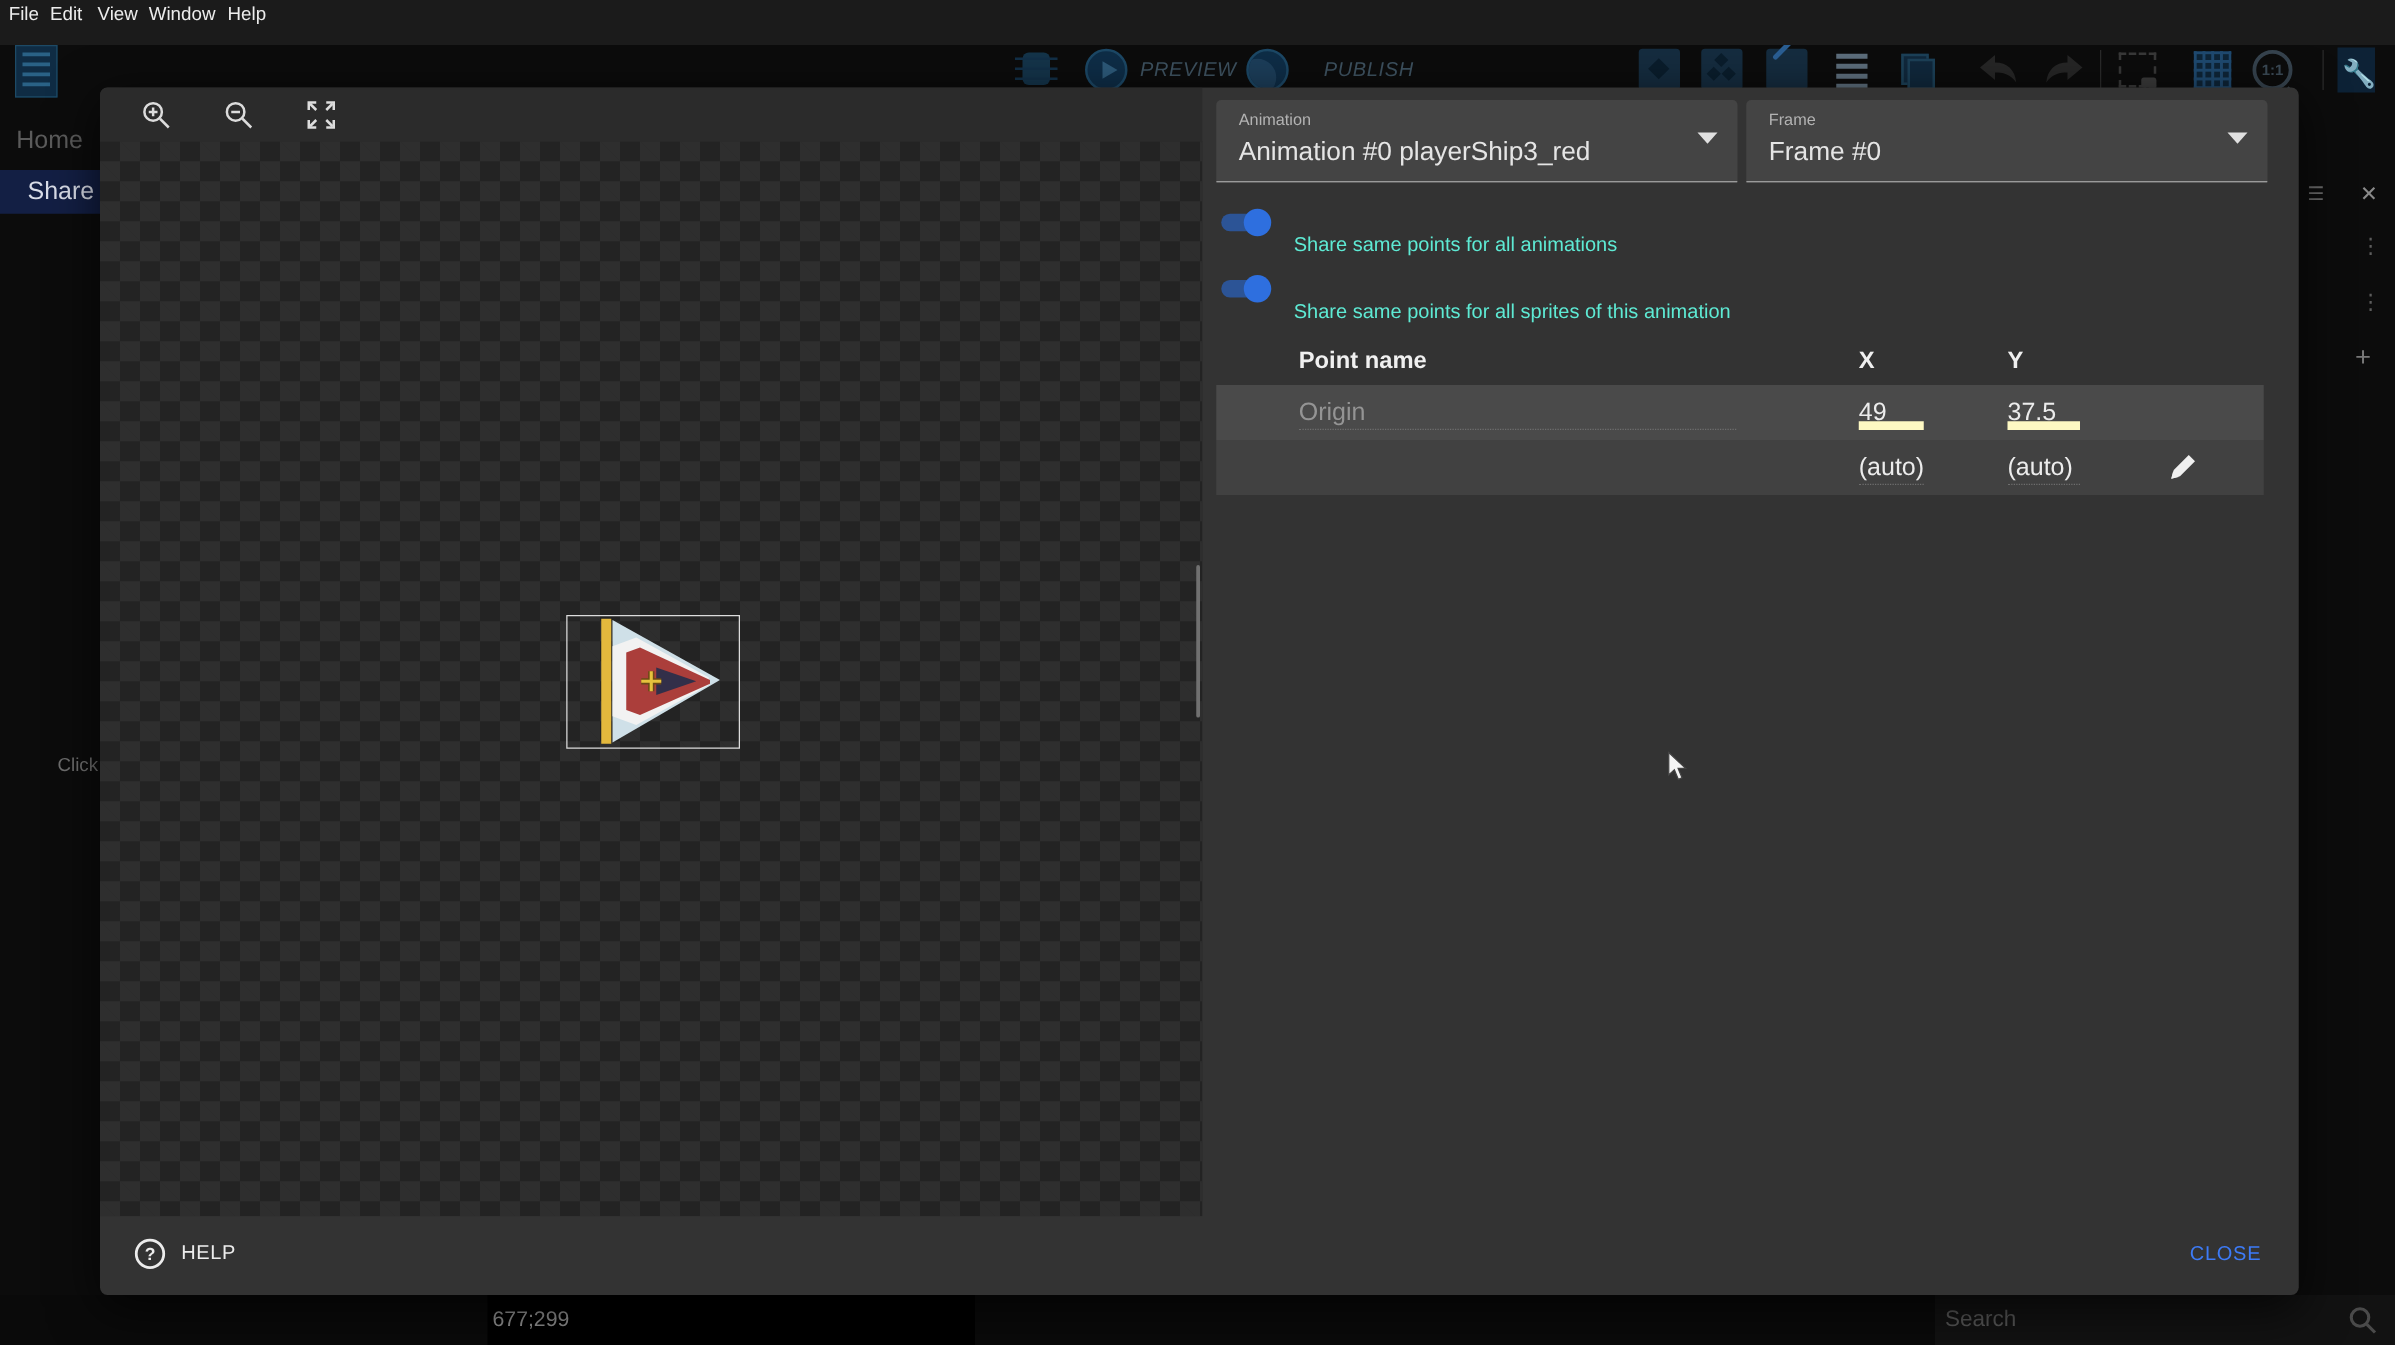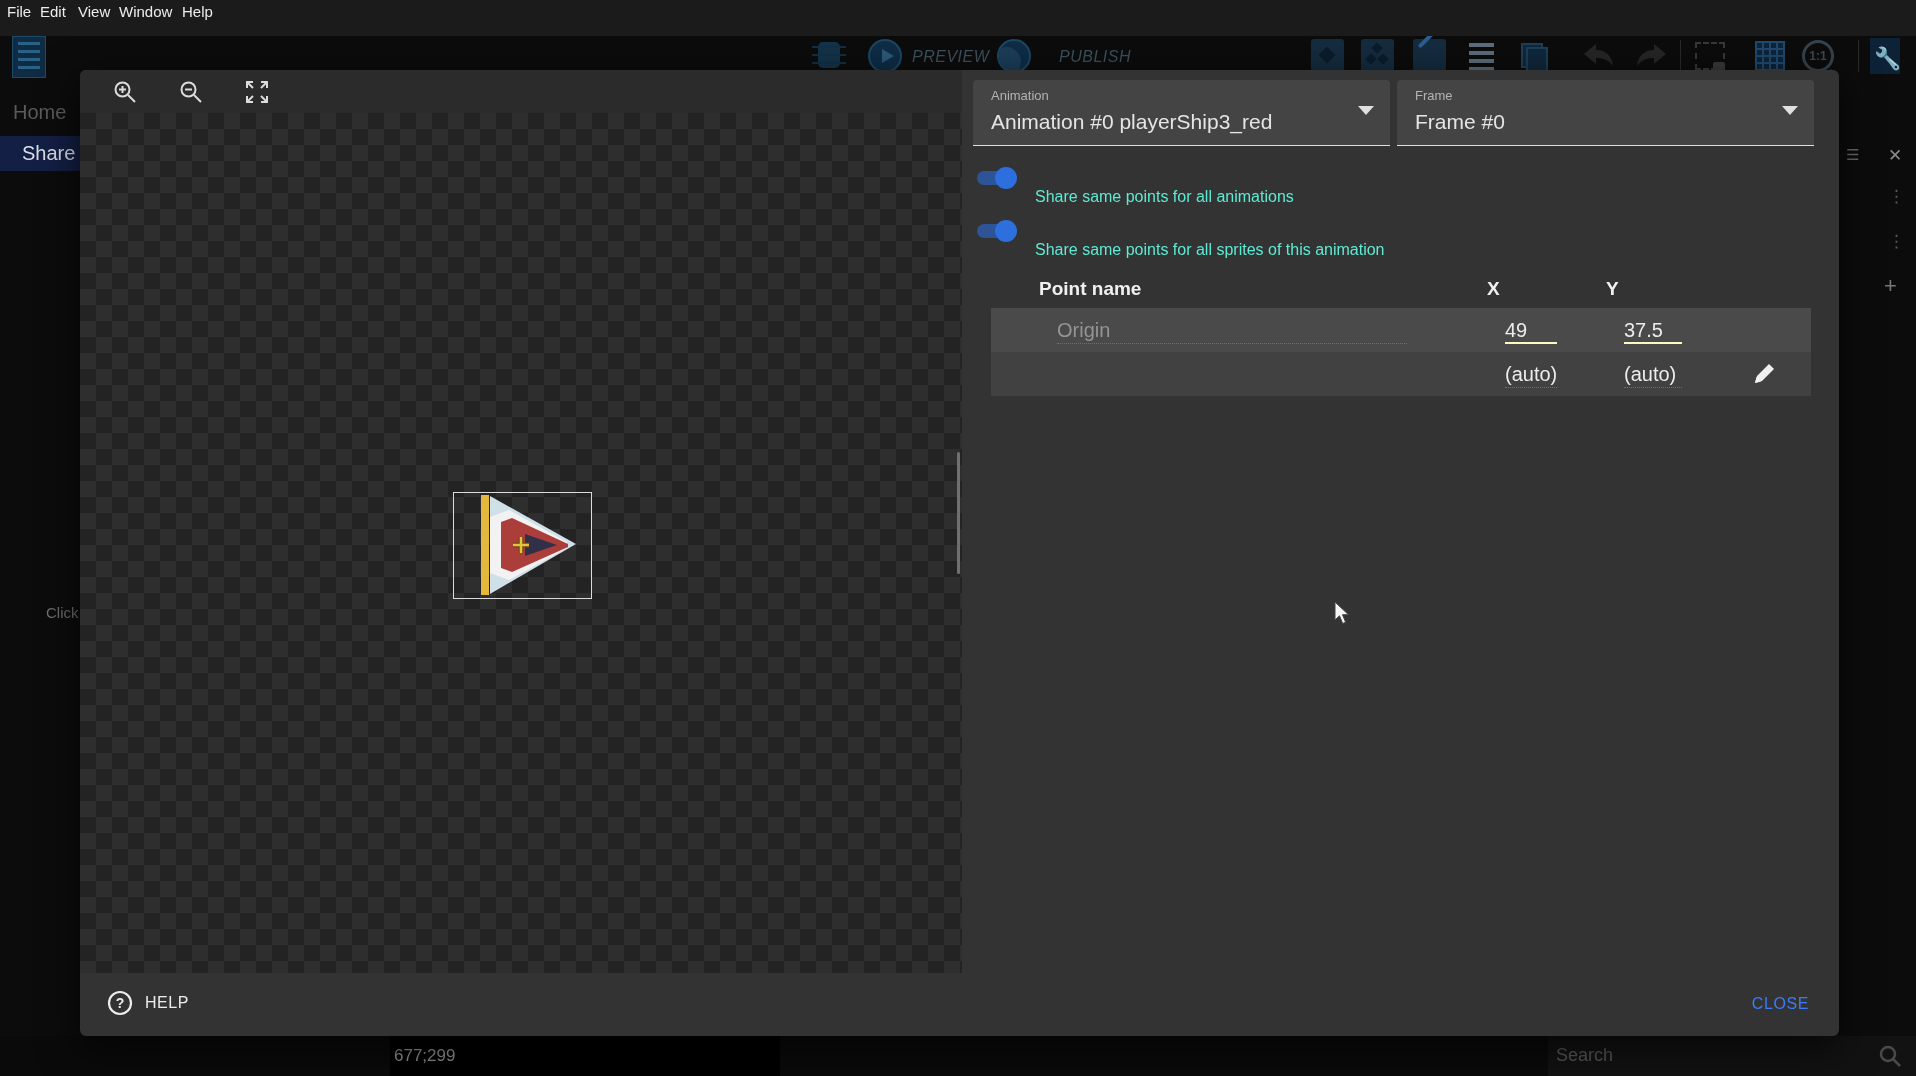--- a/index.html
+++ b/index.html
@@ -83,28 +83,28 @@
 
   .toggle-row { position:absolute; left:13px; height:28px; display:flex; align-items:center; }
   .switch { position:relative; width:42px; height:26px; margin-right:18px; cursor:pointer; flex:none; }
   .switch .track { position:absolute; left:2px; top:6px; width:38px; height:14px; border-radius:7px; background:#2c5496; }
   .switch .thumb { position:absolute; right:0px; top:2px; width:22px; height:22px; border-radius:50%; background:#2e6fdf; }
   .toggle-label { font-size:16px; color:#5eead4; white-space:nowrap;margin-top:37px; }
 
   .ptable { position:absolute; left:11px; top:200px; width:838px; }
   .thead { position:relative; height:38px; }
   .th { position:absolute; top:8px; font-size:19px; font-weight:bold; color:#f0f0f0; }
-  .trow { position:relative; height:44px; cursor:pointer;margin-left:18px; }
+  .trow { position:relative; height:44px; cursor:pointer; }
   .trow.r0 { background:#4a4a4a; }
   .trow.r1 { background:#414141; }
   .cell { position:absolute; top:8px; height:28px; line-height:28px; font-size:20px; }
   .cell.name { left:66px; width:350px; color:#949494; border-bottom:1px dotted #6e6e6e; }
   .cell.vx { left:514px; width:52px; color:#ececec; }
   .cell.vy { left:633px; width:58px; color:#ececec; }
-  .u-solid { border-bottom:2px solid #fef9c3; }
+  .u-solid { border-bottom:7px solid #fef9c3; }
   .u-dot { border-bottom:1px dotted #6e6e6e; }
   .pencil { position:absolute; left:760px; top:9px; width:26px; height:26px; cursor:pointer; }
 
   .dfooter { position:absolute; left:0; top:903px; width:1759px; height:63px; }
   .help-btn { position:absolute; left:27px; top:17px; display:flex; align-items:center; gap:12px; cursor:pointer; }
   .help-btn .txt { color:#ececec; font-size:16px; letter-spacing:0.5px; }
   .close-btn { position:absolute; right:30px; top:22px; color:#3d7bf7; font-size:16px; letter-spacing:0.6px; cursor:pointer; }
 
   .cursor { position:absolute; left:1333px; top:601px; z-index:60; pointer-events:none; }
 </style>

